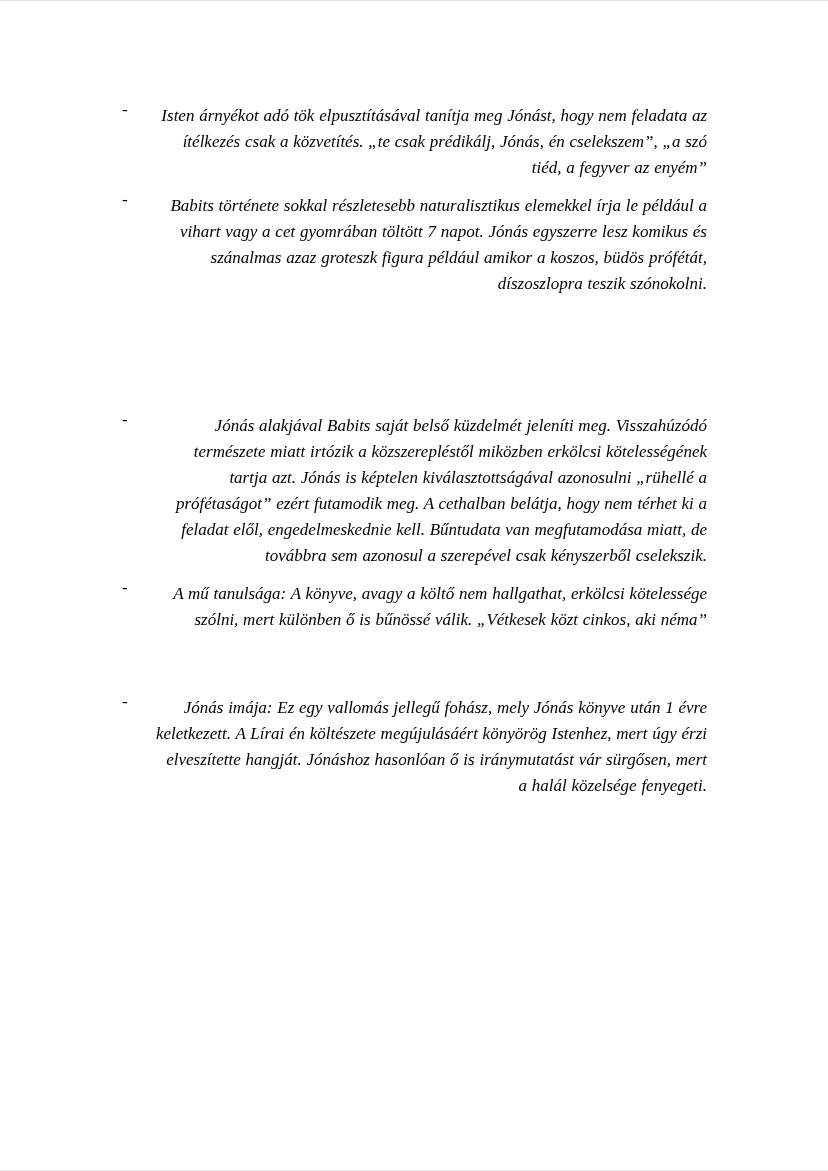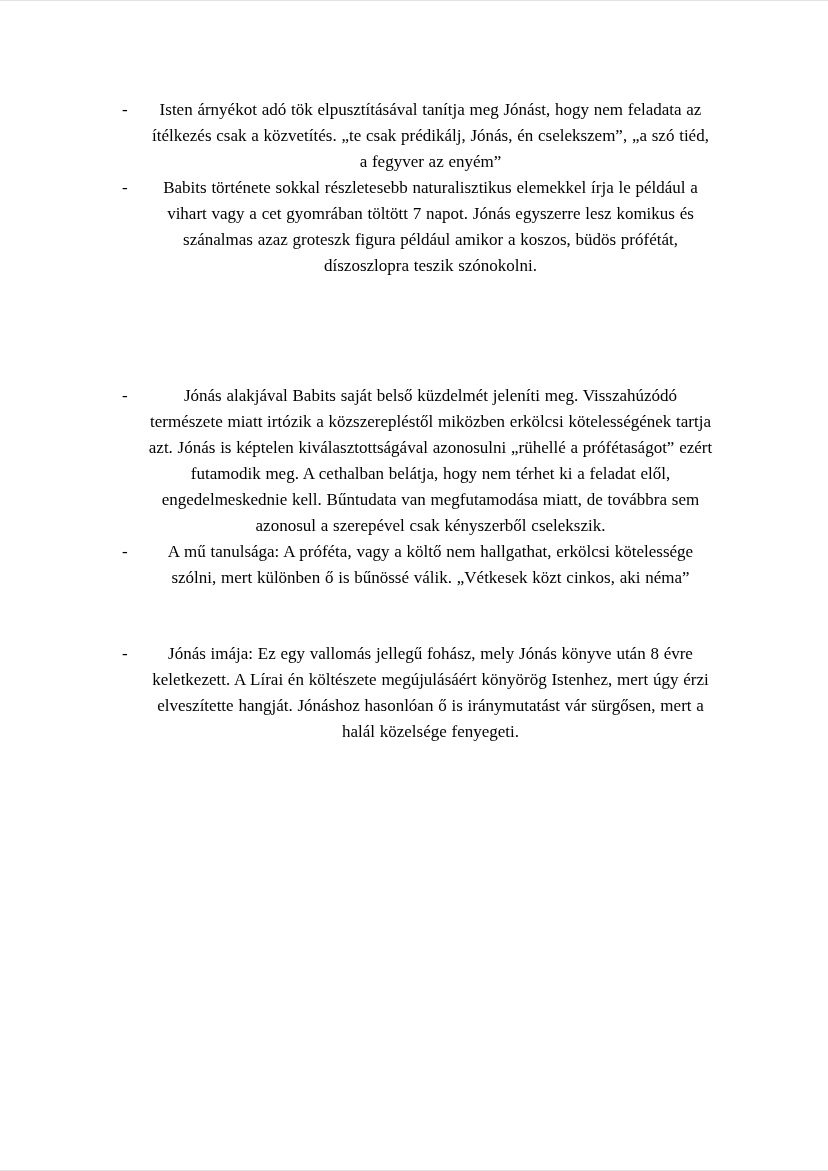--- a/index.html
+++ b/index.html
@@ -27,24 +27,25 @@
   .bullet-group.gap-small { margin-top: 50px; }
   .list-item {
     display: flex;
     align-items: flex-start;
   }
   .marker {
     flex: 0 0 26px;
     width: 26px;
   }
   .item-text {
-    margin: 0;
+    margin: 6px;
     flex: 1 1 auto;
-    text-align: center;
+    text-align: right;
     word-spacing: 0.5px;
+    font-style: italic;
   }
 </style>
 </head>
 <body>
 
 <div class="page">
 
   <div class="bullet-group">
     <div class="list-item">
       <span class="marker">-</span>
@@ -56,24 +57,24 @@
     </div>
   </div>
 
   <div class="bullet-group gap-large">
     <div class="list-item">
       <span class="marker">-</span>
       <p class="item-text">Jónás alakjával Babits saját belső küzdelmét jeleníti meg. Visszahúzódó természete miatt irtózik a közszerepléstől miközben erkölcsi kötelességének tartja azt. Jónás is képtelen kiválasztottságával azonosulni „rühellé a prófétaságot” ezért futamodik meg. A cethalban belátja, hogy nem térhet ki a feladat elől, engedelmeskednie kell. Bűntudata van megfutamodása miatt, de továbbra sem azonosul a szerepével csak kényszerből cselekszik.</p>
     </div>
     <div class="list-item">
       <span class="marker">-</span>
-      <p class="item-text">A mű tanulsága: A próféta, vagy a költő nem hallgathat, erkölcsi kötelessége szólni, mert különben ő is bűnössé válik. „Vétkesek közt cinkos, aki néma”</p>
+      <p class="item-text">A mű tanulsága: A könyve, avagy a költő nem hallgathat, erkölcsi kötelessége szólni, mert különben ő is bűnössé válik. „Vétkesek közt cinkos, aki néma”</p>
     </div>
   </div>
 
   <div class="bullet-group gap-small">
     <div class="list-item">
       <span class="marker">-</span>
-      <p class="item-text">Jónás imája: Ez egy vallomás jellegű fohász, mely Jónás könyve után 8 évre keletkezett. A Lírai én költészete megújulásáért könyörög Istenhez, mert úgy érzi elveszítette hangját. Jónáshoz hasonlóan ő is iránymutatást vár sürgősen, mert a halál közelsége fenyegeti.</p>
+      <p class="item-text">Jónás imája: Ez egy vallomás jellegű fohász, mely Jónás könyve után 1 évre keletkezett. A Lírai én költészete megújulásáért könyörög Istenhez, mert úgy érzi elveszítette hangját. Jónáshoz hasonlóan ő is iránymutatást vár sürgősen, mert a halál közelsége fenyegeti.</p>
     </div>
   </div>
 
 </div>
 
 </body></html>

